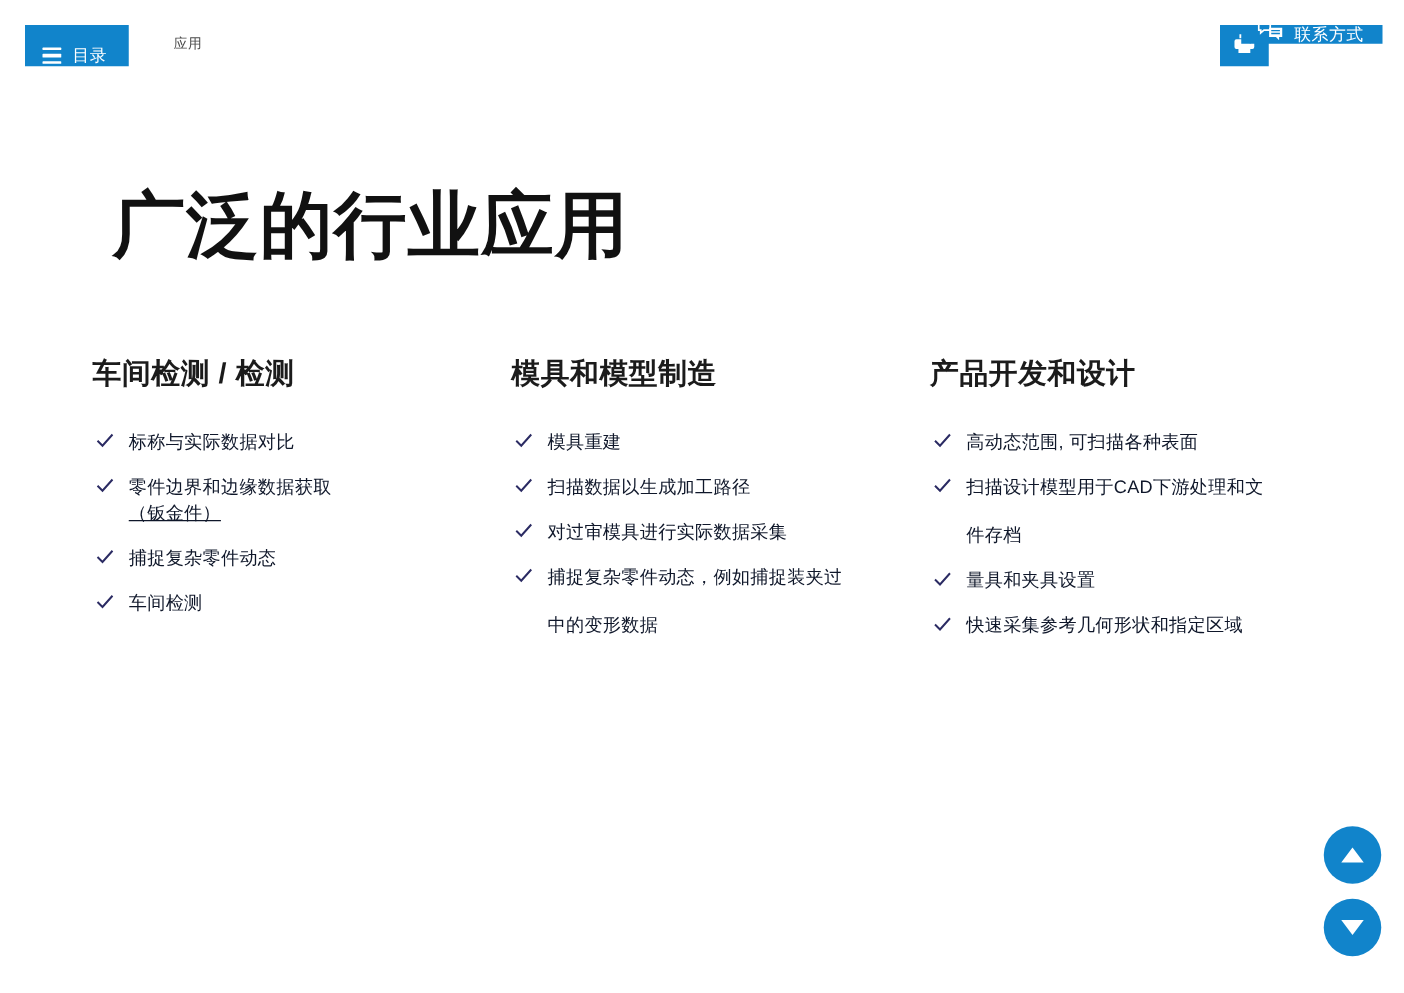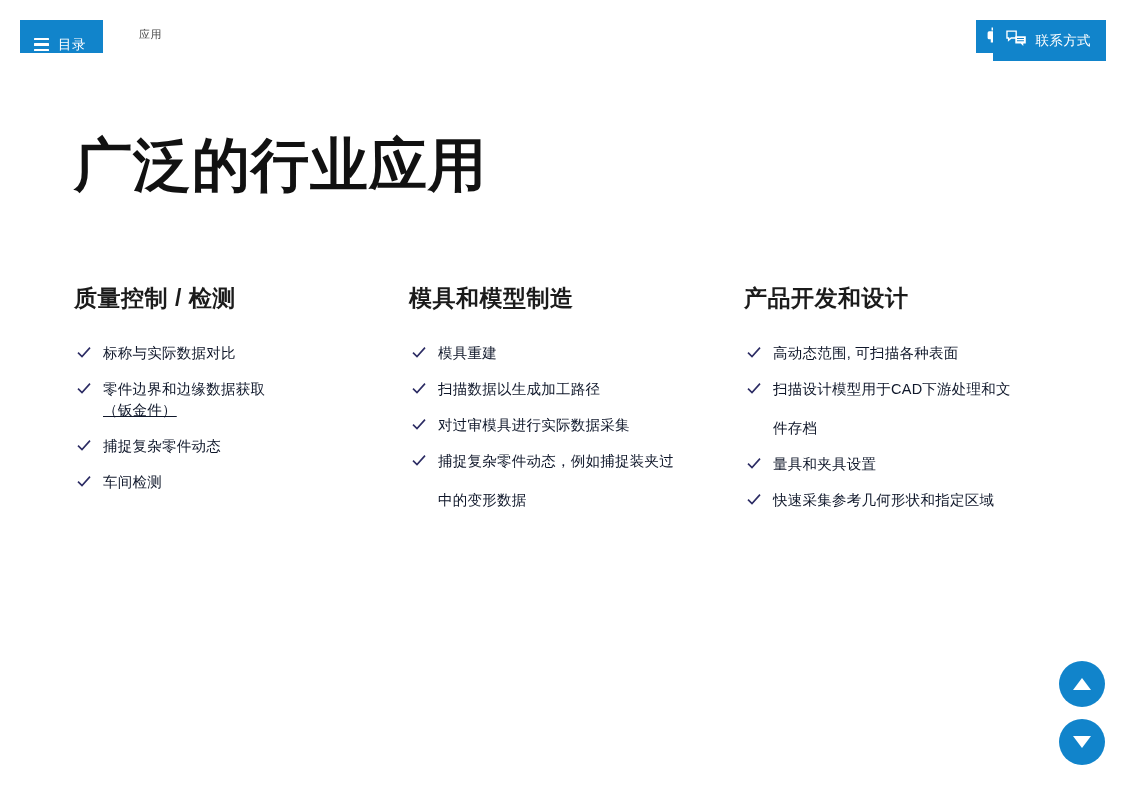--- a/index.html
+++ b/index.html
@@ -76,21 +76,21 @@
     background: #1184cb;
     display: flex;
     align-items: center;
     justify-content: center;
     cursor: pointer;
   }
   .contact-button {
     position: absolute;
     right: 17px;
     top: 20px;
-    height: 41px;
+    height: 15px;
     background: #1184cb;
     color: #fff;
     display: flex;
     align-items: center;
     gap: 8px;
     padding: 0 15px 0 13px;
     cursor: pointer;
     user-select: none;
   }
   .contact-label {
@@ -102,21 +102,21 @@
   
   .page-title {
     position: absolute;
     left: 74px;
     top: 131px;
     font-size: 58px;
     font-weight: bold;
     letter-spacing: 1px;
     color: #111111;
     line-height: 1.18;
-    margin: 0;
+    margin: 16px;
     white-space: nowrap;
   }
 
   
   .columns {
     position: absolute;
     top: 283px;
     left: 74px;
     width: 1010px;
     display: flex;
@@ -223,21 +223,21 @@
     </span>
     <span class="contact-label">联系方式</span>
   </div>
 </div>
 
 <h1 class="page-title">广泛的行业应用</h1>
 
 <div class="columns">
 
   <div class="column">
-    <h2 class="col-title">质量控制 / 检测</h2>
+    <h2 class="col-title">车间检测 / 检测</h2>
     <ul class="col-list">
       <li>
         <span class="check-icon">
             <svg width="14" height="13" viewBox="0 0 14 13">
               <path d="M1 6.6L5 10.6L13 1.6" fill="none" stroke="currentColor" stroke-width="1.6"></path>
             </svg>
           </span>
         <span class="item-line">标称与实际数据对比</span>
       </li>
       <li>

